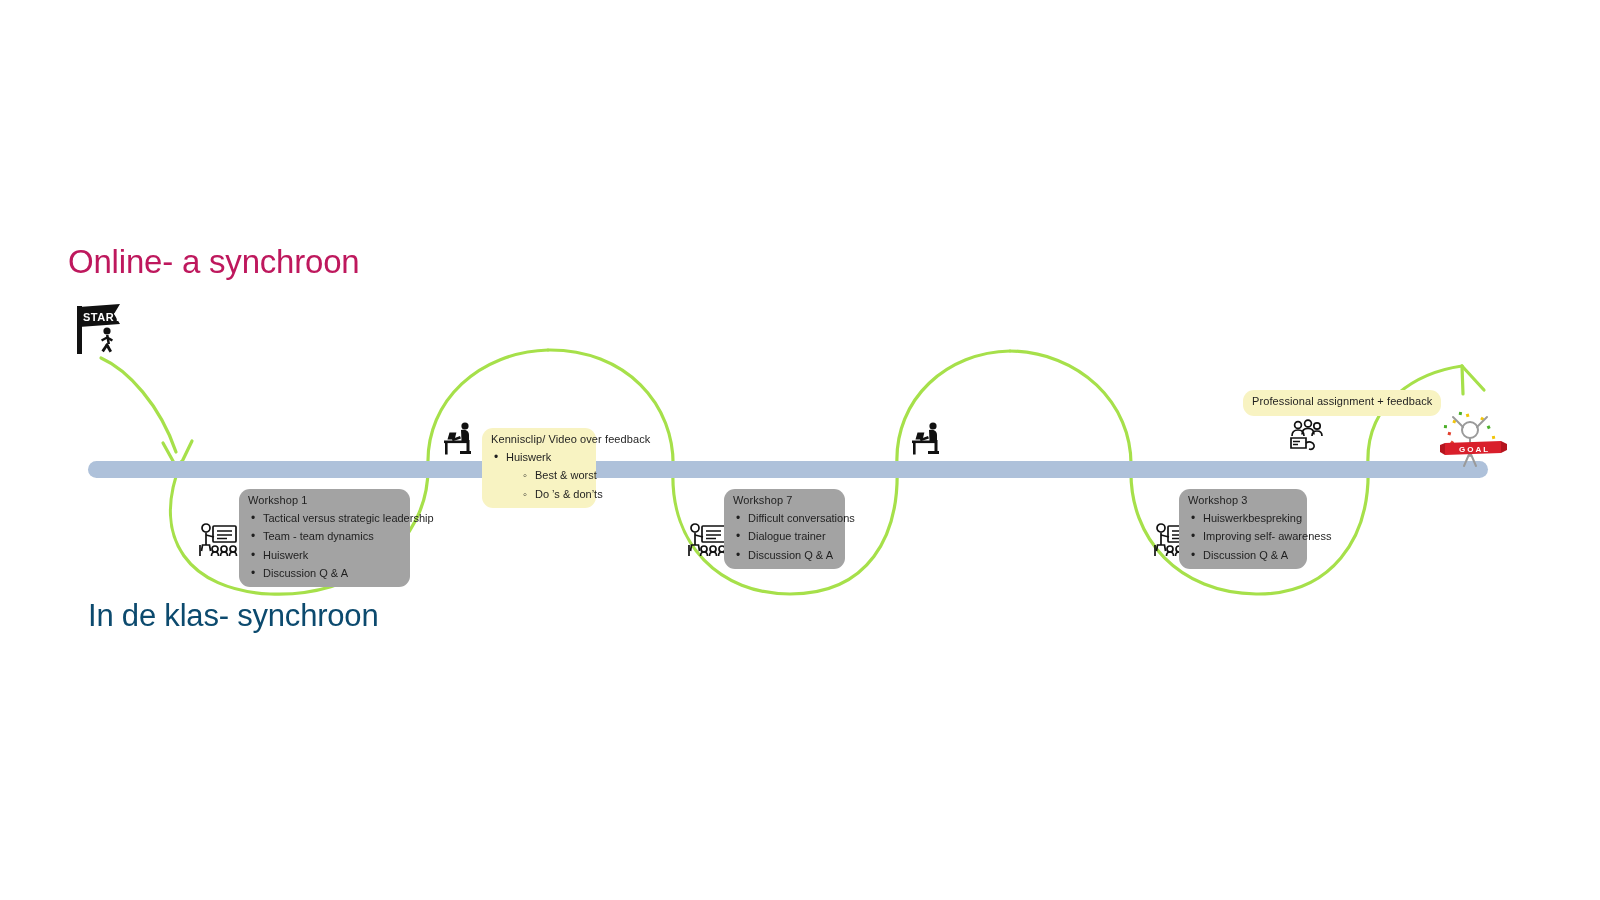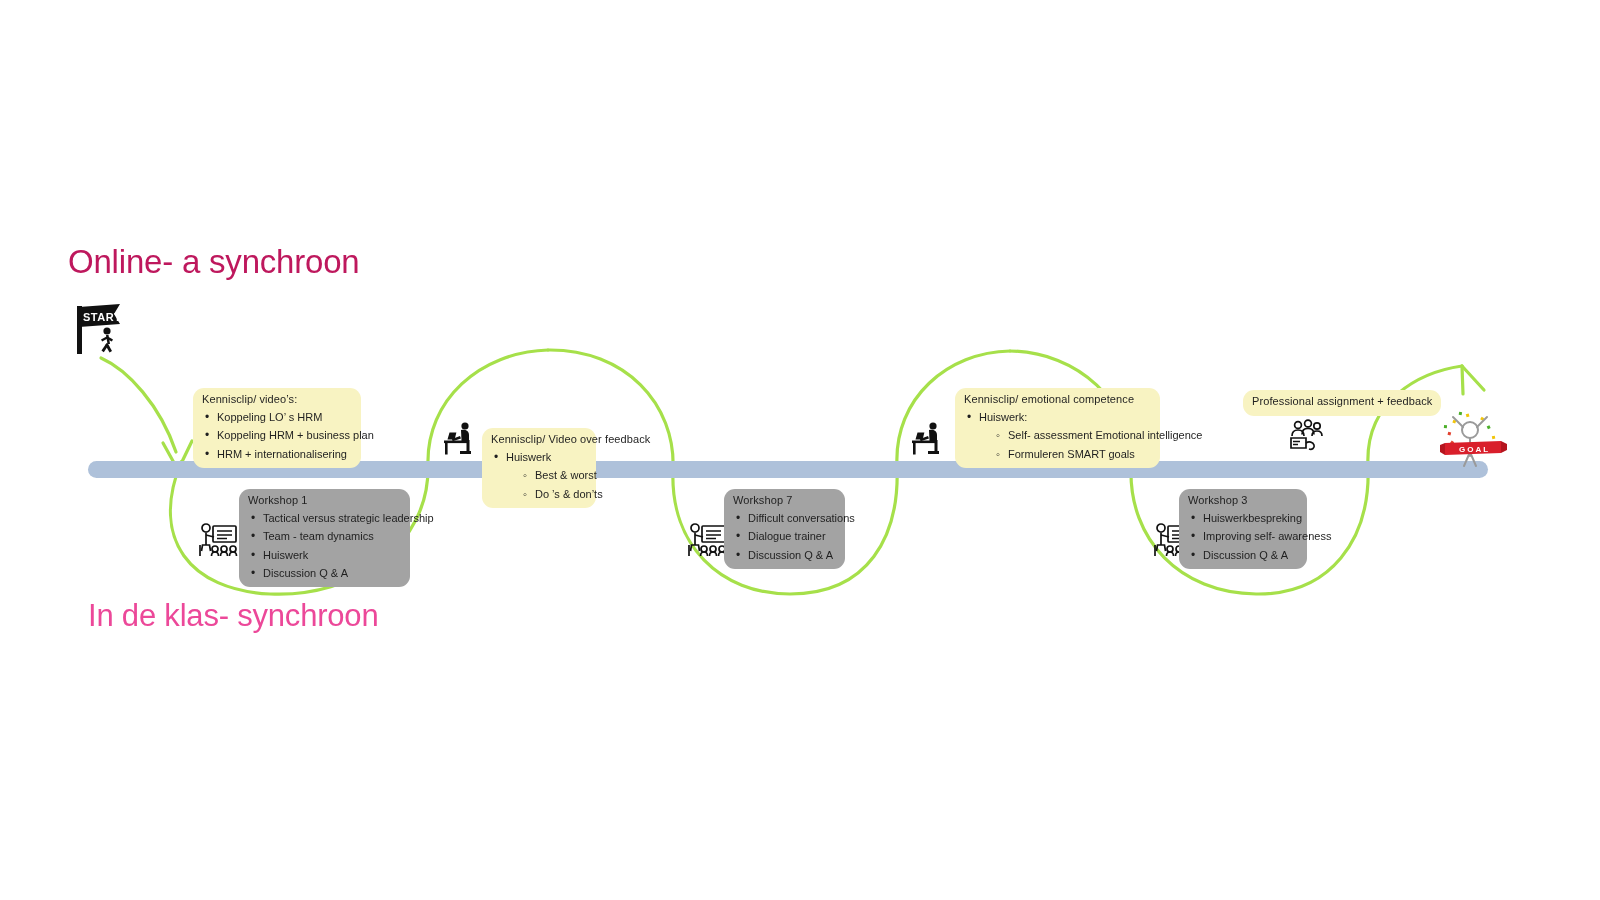--- a/index.html
+++ b/index.html
@@ -24,21 +24,21 @@
     font-weight: 400;
     color: #be185d;
     letter-spacing: -0.2px;
     white-space: nowrap;
   }
   .title-bottom {
     position: absolute;
     left: 88px; top: 598px;
     font-size: 31px;
     font-weight: 400;
-    color: #ec4899;
+    color: #0c4a6e;
     letter-spacing: -0.2px;
     white-space: nowrap;
   }
 
   
   .timeline-bar {
     position: absolute;
     left: 88px; top: 461px;
     width: 1400px; height: 17px;
     background: #aec1da;
@@ -143,28 +143,20 @@
     <g fill="#111">
       <circle cx="37" cy="29" r="3.6"></circle>
       <path d="M36,33 L38.5,33 L40,42 L37.5,42 Z"></path>
       <path d="M37.6,41 L42,49 L39.6,50.6 L35.2,43 Z"></path>
       <path d="M36.6,41 L31.5,48.5 L33.8,50.3 L38.4,43.2 Z"></path>
       <path d="M37,34 L43,37.5 L41.8,39.5 L35.8,36.4 Z"></path>
       <path d="M36.6,34.4 L31,37.4 L32.2,39.4 L37.6,36.6 Z"></path>
     </g>
   </svg>
 
-  <div class="callout yellow" style="left:193px; top:388px; width:168px;">
-    <div class="head">Kennisclip/ video’s:</div>
-    <ul>
-      <li>Koppeling LO’ s HRM</li>
-      <li>Koppeling HRM + business plan</li>
-      <li>HRM + internationalisering</li>
-    </ul>
-  </div>
 
   <svg class="icon-abs" style="left:440px; top:418px;" width="40" height="40" viewBox="0 0 40 40" xmlns="http://www.w3.org/2000/svg">
     <g fill="#111">
       <circle cx="25" cy="8" r="3.6"></circle>
       <path d="M21,12 C25,11 29,12.5 29,17 L29,23 L21.5,23 Z"></path>
       <rect x="26.5" y="22" width="3" height="14"></rect>
       <rect x="20" y="33" width="11" height="3"></rect>
       <path d="M20,18 L12,21 L12.6,23.2 L21,20.4 Z"></path>
       <rect x="4" y="22.5" width="24" height="2.6"></rect>
       <rect x="5" y="24.5" width="2.6" height="12"></rect>
@@ -191,31 +183,20 @@
       <path d="M21,12 C25,11 29,12.5 29,17 L29,23 L21.5,23 Z"></path>
       <rect x="26.5" y="22" width="3" height="14"></rect>
       <rect x="20" y="33" width="11" height="3"></rect>
       <path d="M20,18 L12,21 L12.6,23.2 L21,20.4 Z"></path>
       <rect x="4" y="22.5" width="24" height="2.6"></rect>
       <rect x="5" y="24.5" width="2.6" height="12"></rect>
       <path d="M7.5,21.6 L9.5,14.4 L16.4,14.4 L14.6,21.6 Z"></path>
     </g>
   </svg>
 
-  <div class="callout yellow" style="left:955px; top:388px; width:205px;">
-    <div class="head">Kennisclip/ emotional competence</div>
-    <ul>
-      <li>
-        Huiswerk:<ul>
-          <li>Self- assessment Emotional intelligence</li>
-          <li>Formuleren SMART goals</li>
-        </ul>
-      </li>
-    </ul>
-  </div>
 
   <div class="callout yellow" style="left:1243px; top:390px;">
     <div class="head">Professional assignment + feedback</div>
   </div>
 
   <svg class="icon-abs" style="left:1286px; top:418px;" width="40" height="36" viewBox="0 0 40 36" xmlns="http://www.w3.org/2000/svg">
     <g fill="none" stroke="#111" stroke-width="1.7">
       <circle cx="12" cy="7" r="3.4"></circle>
       <circle cx="22" cy="5.5" r="3.4"></circle>
       <circle cx="31" cy="8" r="3.2"></circle>

